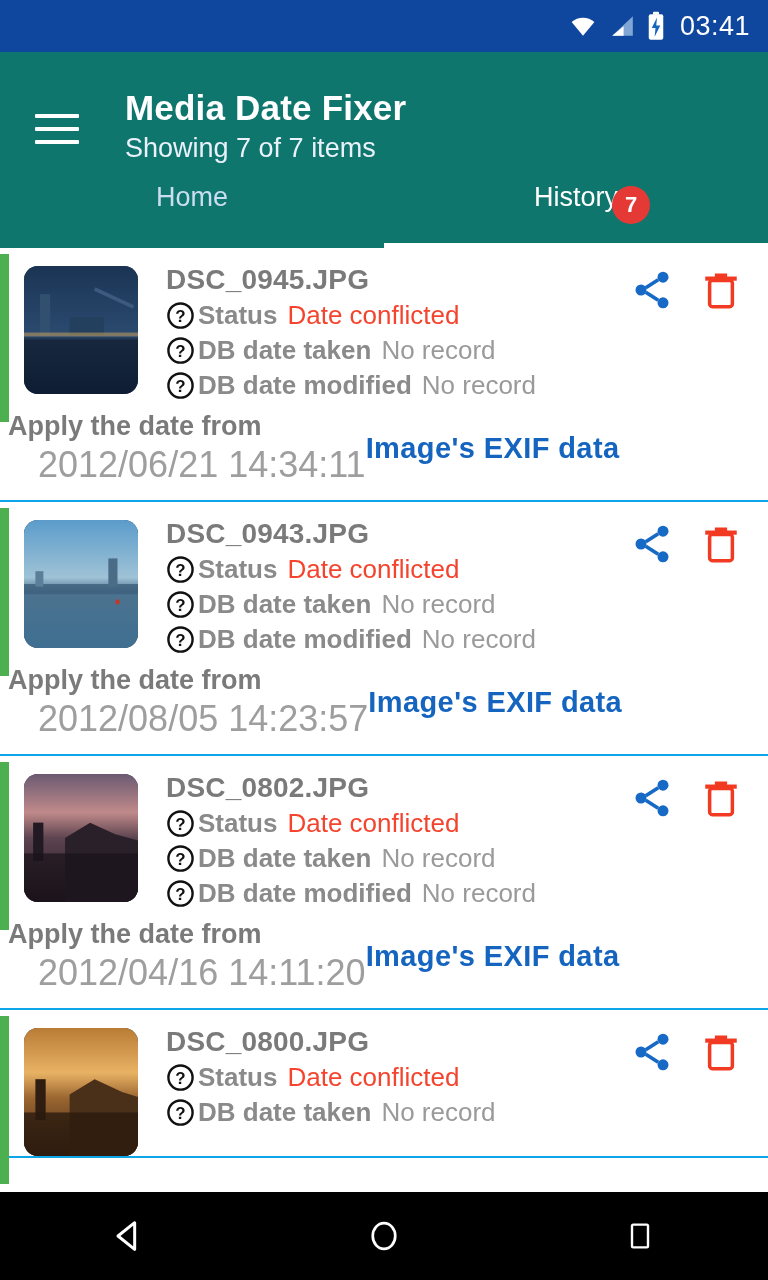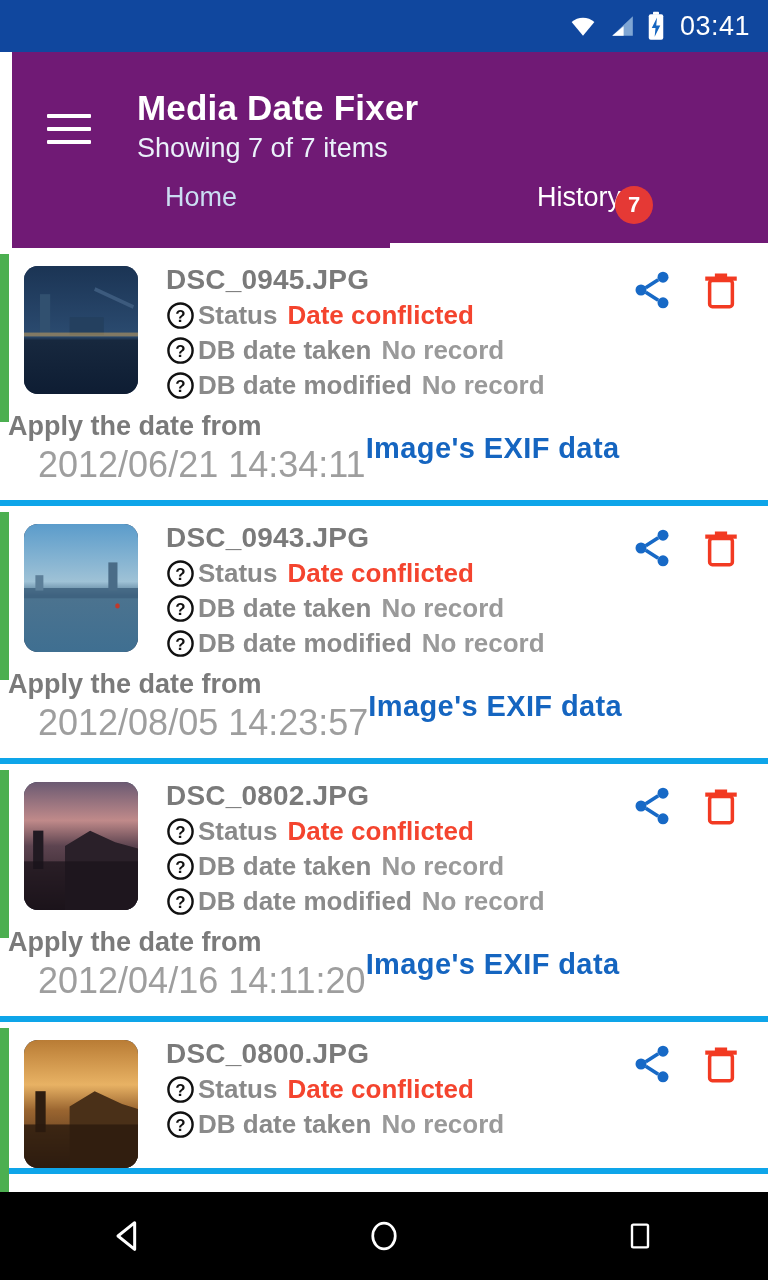--- a/index.html
+++ b/index.html
@@ -14,21 +14,21 @@
   
   .status-bar {
     height:52px; background:#10479E; flex:0 0 52px;
     display:flex; align-items:center; justify-content:flex-end;
     padding-right:18px; gap:10px;padding-left:31px;
   }
   .status-icon { display:flex; align-items:center; }
   .clock { color:#fff; font-size:27px; font-weight:400; letter-spacing:0.5px; margin-left:4px; }
 
   
-  .app-bar { background:#701a75; flex:0 0 196px; position:relative;margin-left:12px; }
+  .app-bar { background:#0f766e; flex:0 0 196px; position:relative; }
   .app-bar-top { display:flex; align-items:flex-start; padding:36px 0 0 0; height:130px; }
   .hamburger {
     width:44px; margin-left:35px; margin-top:26px;
     display:flex; flex-direction:column; gap:9px; cursor:pointer;
   }
   .hamburger span { display:block; height:4px; background:#fff; border-radius:1px; }
   .titles { margin-left:46px; }
   .app-title { color:#fff; font-size:35px; font-weight:700; line-height:1.15; letter-spacing:0.2px; }
   .app-subtitle { color:#EAF1FA; font-size:27px; font-weight:400; line-height:1.25; margin-top:4px; }
 
@@ -46,34 +46,34 @@
   .badge {
     position:absolute; background:#E53935; color:#fff;
     min-width:38px; height:38px; border-radius:19px;
     font-size:22px; font-weight:700;
     display:flex; align-items:center; justify-content:center;
     top:4px; margin-left:110px;
   }
 
   
   .list { flex:1 1 auto; background:#ffffff; overflow:hidden; }
-  .card { position:relative; border-bottom:6px solid #0ea5e9; background:#fff; }
+  .card { position:relative; border-bottom:2px solid #0ea5e9; background:#fff; }
   .accent { position:absolute; left:0; top:6px; width:9px; background:#4CAF50; height:168px; }
   .card-main { display:flex; padding:10px 0 0 0; }
   .thumb {
     width:114px; height:128px; border-radius:14px; margin-left:24px; margin-top:8px;
     flex:0 0 114px; background:#22304a; overflow:hidden;
   }
   .thumb-inner { width:100%; height:100%; }
   .info { flex:1 1 auto; margin-left:28px; padding-top:6px; }
   .filename { color:#7A7A7A; font-size:28px; font-weight:700; letter-spacing:0.2px; }
   .meta-row { display:flex; align-items:center; margin-top:4px; }
   .help-icon { flex:0 0 auto; margin-right:3px; display:flex; align-items:center; }
   .meta-key { color:#8A8A8A; font-size:26px; font-weight:700; }
-  .meta-val { font-size:26px; font-weight:700; margin-left:10px; color:#9A9A9A; }
+  .meta-val { font-size:26px; font-weight:400; margin-left:10px; color:#9A9A9A; }
   .meta-val.conflict { color:#F4442E; }
   .actions {
     flex:0 0 auto; display:flex; align-items:flex-start; gap:26px;
     padding-right:26px; padding-top:10px;
   }
   .icon-btn { cursor:pointer; display:flex; align-items:center; justify-content:center; }
 
   .apply-row {
     display:flex; align-items:center; padding:10px 0 14px 0; min-height:86px;
   }

